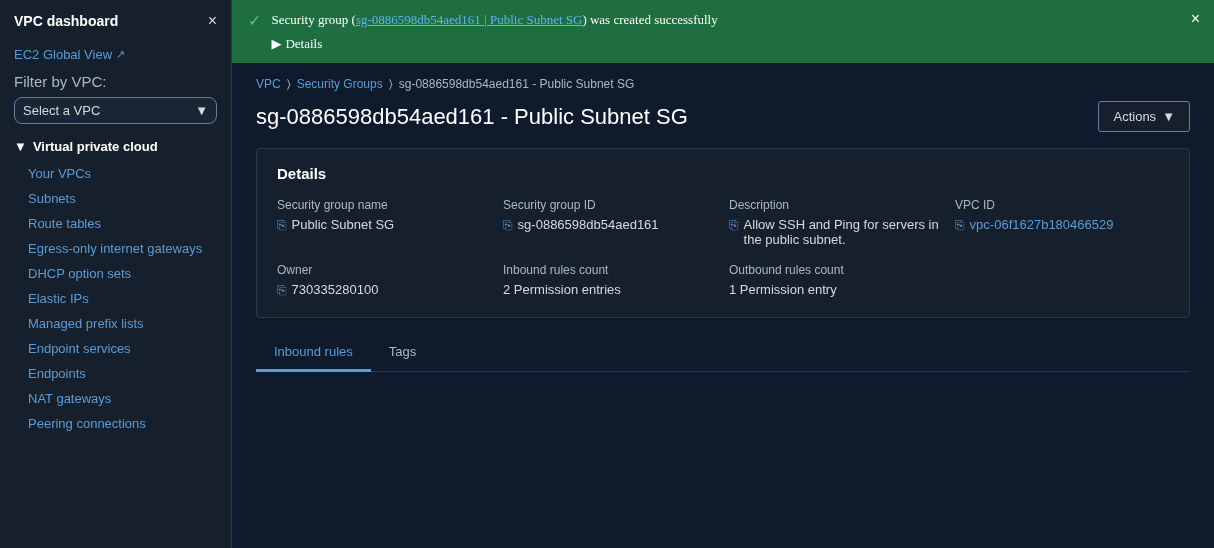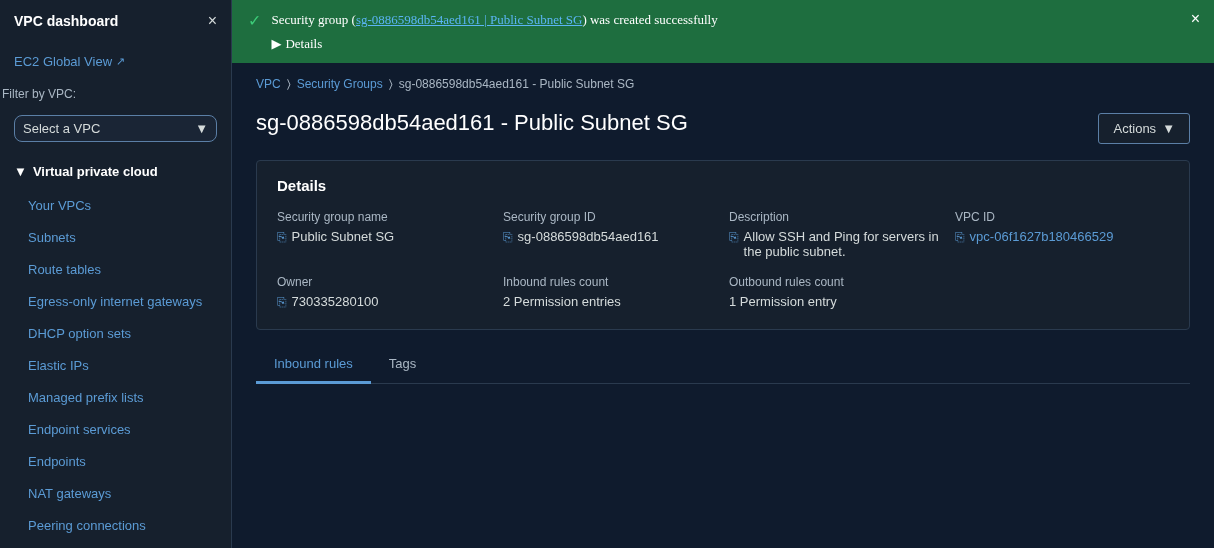--- a/index.html
+++ b/index.html
@@ -13,21 +13,20 @@
     
     .sidebar {
       width: 232px;
       min-width: 232px;
       background: #16202d;
       border-right: 1px solid #2a3a4e;
       display: flex;
       flex-direction: column;
       overflow-y: auto;
       position: relative;
-      gap: 7px;
     }
 
     .sidebar-header {
       display: flex;
       align-items: center;
       justify-content: space-between;
       padding: 12px 14px;
       font-size: 14px;
       font-weight: bold;
       color: #ffffff;
@@ -46,22 +45,22 @@
       display: flex;
       align-items: center;
       padding: 5px 14px;
       color: #5b9bd5;
       cursor: pointer;
       font-size: 13px;
       gap: 4px;
     }
 
     .filter-label {
-      padding: 6px 2px 3px;
-      font-size: 12px;
+      padding: 6px 14px 3px;
+      font-size: 15px;
       color: #aab7c4;
     }
 
     .vpc-select {
       margin: 4px 14px 8px;
       background: #1a2535;
       border: 1px solid #5b7fa6;
       border-radius: 8px;
       color: #d5dbdb;
       padding: 5px 8px;
@@ -187,21 +186,20 @@
       background: #16202d;
       border: 1px solid #5b7fa6;
       color: #d5dbdb;
       padding: 7px 14px;
       border-radius: 3px;
       cursor: pointer;
       font-size: 13px;
       display: flex;
       align-items: center;
       gap: 6px;
-      margin-top: 12px;
     }
 
     
     .details-card {
       background: #16202d;
       border: 1px solid #2a3a4e;
       border-radius: 4px;
       padding: 16px 20px 20px;
       margin-bottom: 16px;
     }

